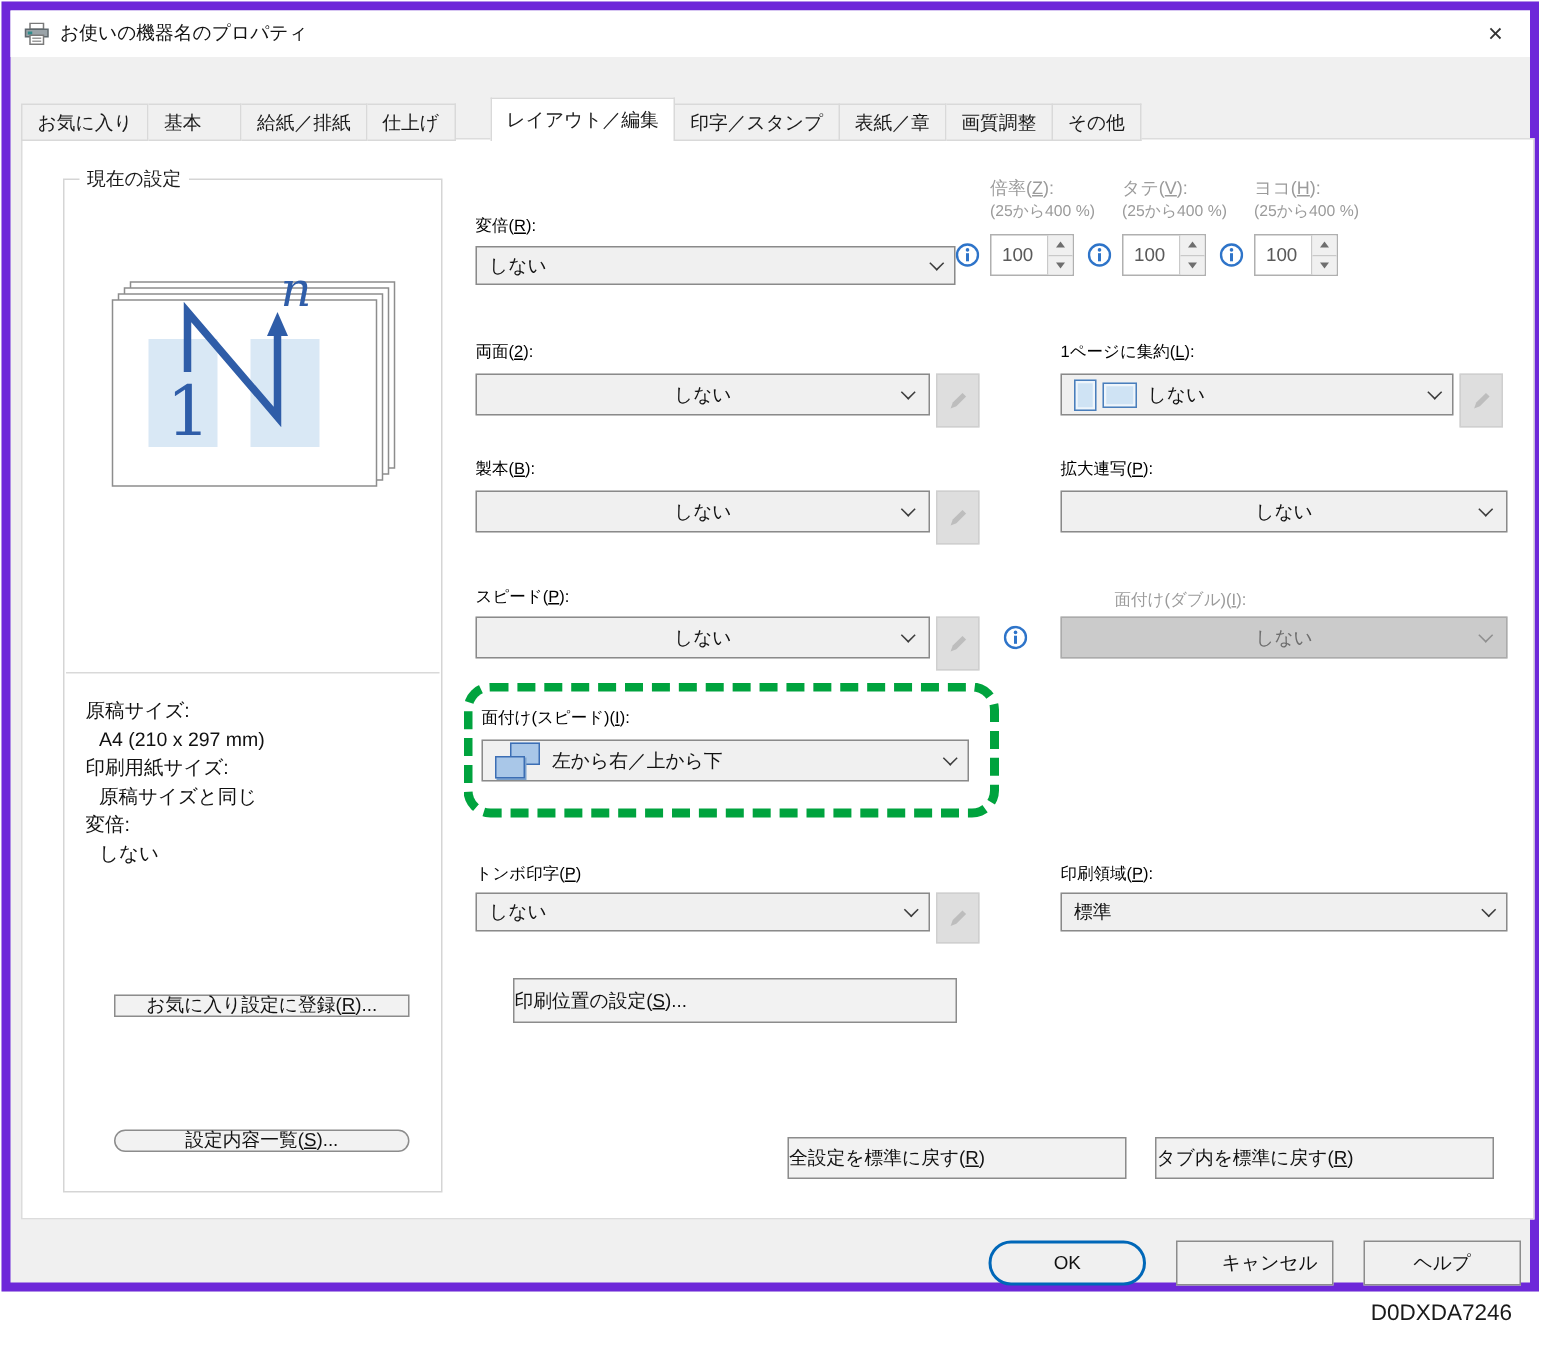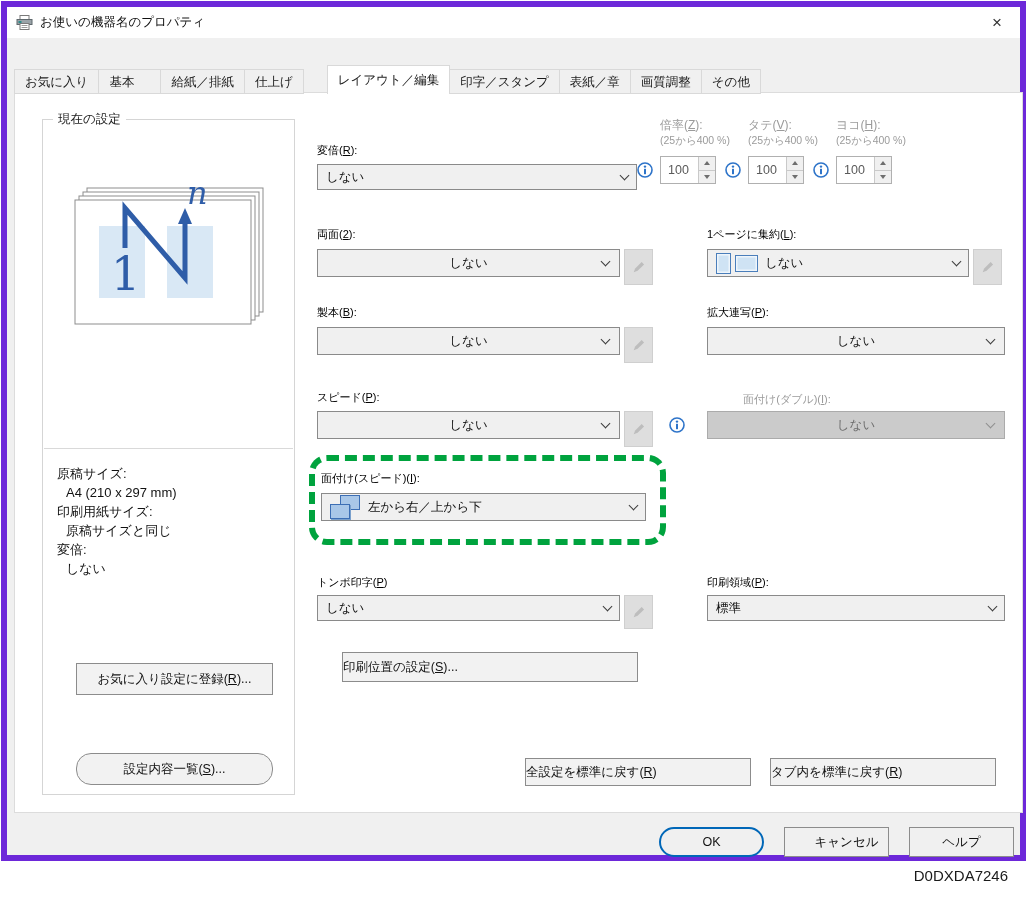--- a/index.html
+++ b/index.html
@@ -30,21 +30,21 @@
 
   
   .groupbox { position:absolute; left:27px; top:26px; width:253px; height:676px;
               border:1px solid #d5d5d5; }
   .group-legend { position:absolute; left:10px; top:-9px; background:#ffffff; padding:0 5px;
                   font-size:12.5px; color:#1a1a1a; }
   .preview-wrap { position:absolute; left:0; right:0; top:36px; display:flex; justify-content:center; }
   .group-divider { position:absolute; left:1px; right:1px; top:328px; border-top:1px solid #d9d9d9; }
   .infoblock { position:absolute; left:14px; top:344px; font-size:13px; color:#111; line-height:19px; }
   .infoblock .val { padding-left:9px; }
-  .side-btn { position:absolute; left:33px; width:197px; height:32px; background:#f2f2f2;
+  .side-btn { position:absolute; left:33px; width:197px; height:15px; background:#f2f2f2;
               border:1px solid #8c8c8c; font-size:12.5px; color:#111; display:flex;
               align-items:center; justify-content:center; cursor:pointer; }
 
   
   .lbl { position:absolute; font-size:11px; color:#000; white-space:nowrap; }
   .lbl.disabled { color:#9b9b9b; }
   .combo { position:absolute; height:28px; background:#f0f0f0; border:1px solid #8a8a8a;
            display:flex; align-items:center; padding:0 8px; font-size:12.5px; color:#111; cursor:pointer; }
   .combo .combo-text { flex:0 0 auto; }
   .combo.center { justify-content:center; }

